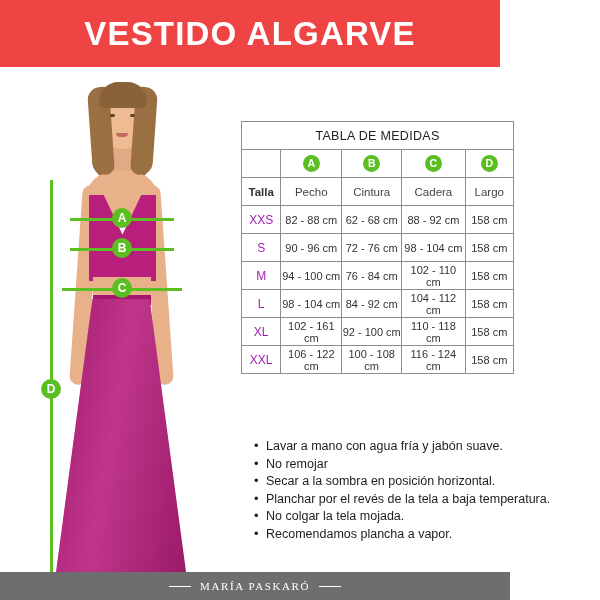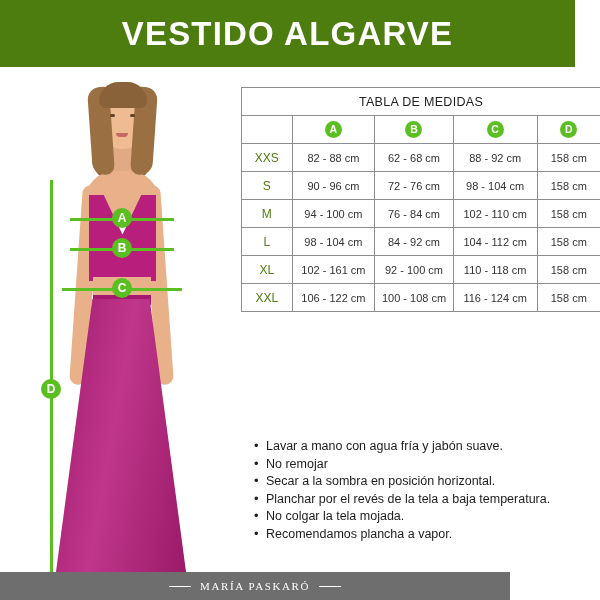--- a/index.html
+++ b/index.html
@@ -18,23 +18,23 @@
     width: 600px;
     height: 600px;
     background: #ffffff;
   }
 
   
   .header {
     position: absolute;
     left: 0;
     top: 0;
-    width: 575px;
+    width: 500px;
     height: 67px;
-    background: #4d7c0f;
+    background: #ef4444;
     display: flex;
     align-items: center;
     justify-content: center;
   }
   .header-title {
     color: #ffffff;
     font-size: 33px;
     font-weight: bold;
     letter-spacing: 1.2px;
     font-family: "Liberation Sans", sans-serif;
@@ -204,23 +204,24 @@
 
   
   .table-wrap {
     position: absolute;
     left: 241px;
     top: 87px;
     width: 329px;
   }
   table.sizes {
     border-collapse: collapse;
-    width: 360px;
+    width: 273px;
     font-size: 11px;
     color: #333333;
+    margin-top: 34px;
   }
   table.sizes td, table.sizes th {
     border: 1px solid #8d8d8d;
     text-align: center;
     font-weight: normal;
     padding: 0;
     height: 27px;
   }
   .tbl-title td {
     height: 26px;
@@ -247,21 +248,21 @@
   }
   .tbl-head td {
     font-size: 11.5px;
     color: #444444;
     height: 26px;
   }
   .tbl-head td.lbl-talla { font-weight: bold; color: #333333; }
   td.col-talla {
     font-weight: bold;
     font-size: 12px;
-    color: #4d7c0f;
+    color: #a21caf;
   }
   .c1 { width: 46px; }
   .c2 { width: 76px; }
   .c3 { width: 72px; }
   .c4 { width: 77px; }
   .c5 { width: 58px; }
 
   
   .care {
     position: absolute;
@@ -374,20 +375,27 @@
           <tr class="tbl-title">
         <td colspan="5">TABLA DE MEDIDAS</td>
       </tr>
       <tr class="tbl-badges">
         <td class="c1"></td>
         <td class="c2"><span class="badge-inline">A</span></td>
         <td class="c3"><span class="badge-inline">B</span></td>
         <td class="c4"><span class="badge-inline">C</span></td>
         <td class="c5"><span class="badge-inline">D</span></td>
       </tr>
+      <tr class="tbl-head">
+        <td class="lbl-talla">Talla</td>
+        <td>Pecho</td>
+        <td>Cintura</td>
+        <td>Cadera</td>
+        <td>Largo</td>
+      </tr>
 
       <tr>
         <td class="col-talla">XXS</td>
         <td>82 - 88 cm</td>
         <td>62 - 68 cm</td>
         <td>88 - 92 cm</td>
         <td>158 cm</td>
       </tr>
       <tr>
         <td class="col-talla">S</td>

